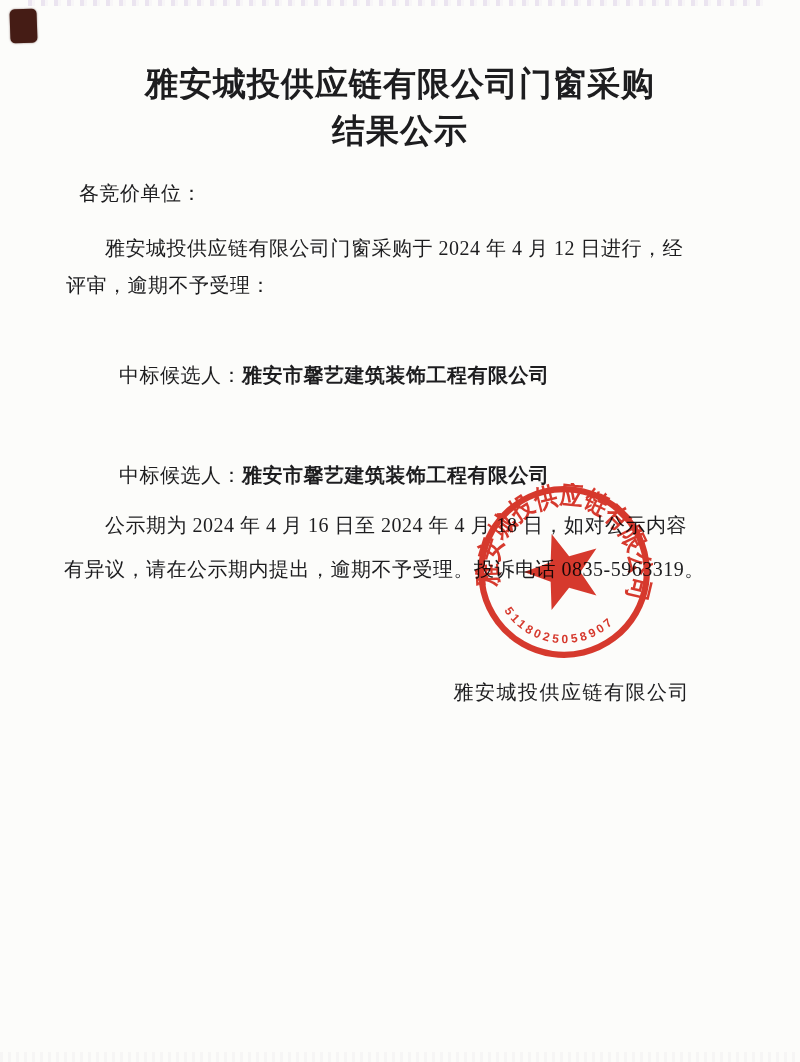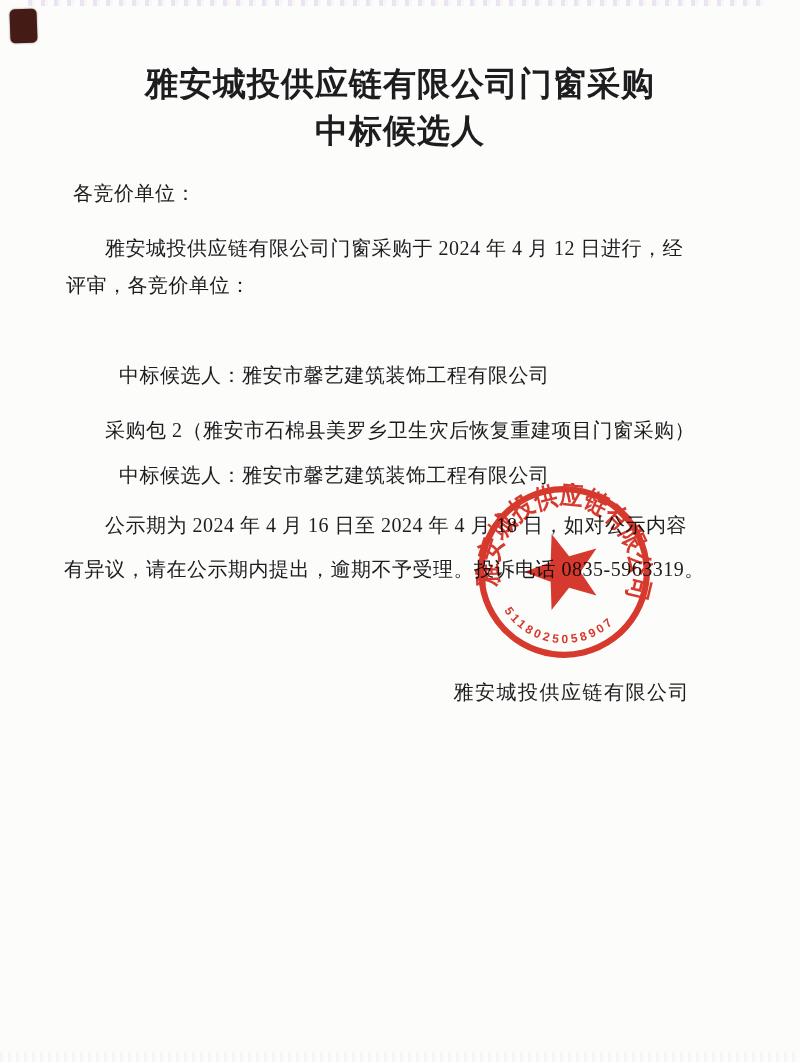--- a/index.html
+++ b/index.html
@@ -35,52 +35,51 @@
   }
   .title{
     position:absolute;left:0;width:800px;text-align:center;
     font-size:33px;font-weight:bold;letter-spacing:1px;white-space:nowrap;
   }
   .t1{top:62px;} .t2{top:109px;}
   .line{
     position:absolute;font-size:20px;line-height:26px;white-space:nowrap;
     letter-spacing:.5px;
   }
-  .bold{font-weight:normal;}
+  .bold{font-weight:bold;}
   .sig{
     position:absolute;left:380px;width:310px;text-align:right;
     font-size:20px;letter-spacing:1.5px;white-space:nowrap;
   }
   .stamp{
     position:absolute;left:475px;top:483px;width:178px;height:178px;
     mix-blend-mode:multiply;opacity:.92;
   }
   .stamp text{fill:var(--seal_red);}
 </style>
 </head>
 <body>
 
 <div class="page">
 
   <div class="top-artifact"></div>
   <div class="corner-mark"></div>
 
   <div class="title t1">雅安城投供应链有限公司门窗采购</div>
-  <div class="title t2">中标候选人</div>
+  <div class="title t2">结果公示</div>
 
-  <div class="line" style="left:73px;top:180px;text-align:right;">各竞价单位：</div>
+  <div class="line" style="left:79px;top:180px;text-align:right;">各竞价单位：</div>
 
   <div class="line" style="left:105px;top:235px;">雅安城投供应链有限公司门窗采购于 2024 年 4 月 12 日进行，经</div>
-  <div class="line" style="left:66px;top:272px;">评审，各竞价单位：</div>
+  <div class="line" style="left:66px;top:272px;">评审，逾期不予受理：</div>
 
   <div class="line" style="left:119px;top:362px;">
     <span>中标候选人：</span><span class="bold">雅安市馨艺建筑装饰工程有限公司</span>
   </div>
 
-  <div class="line" style="left:105px;top:417px;">采购包 2（雅安市石棉县美罗乡卫生灾后恢复重建项目门窗采购）</div>
   <div class="line" style="left:119px;top:462px;">
     <span>中标候选人：</span><span class="bold">雅安市馨艺建筑装饰工程有限公司</span>
   </div>
 
   <div class="line" style="left:105px;top:512px;">公示期为 2024 年 4 月 16 日至 2024 年 4 月 18 日，如对公示内容</div>
   <div class="line" style="left:64px;top:556px;">有异议，请在公示期内提出，逾期不予受理。投诉电话 0835-5963319。</div>
 
   <div class="sig" style="top:679px;">雅安城投供应链有限公司</div>
 
   <svg class="stamp" viewBox="0 0 200 200" aria-hidden="true">

